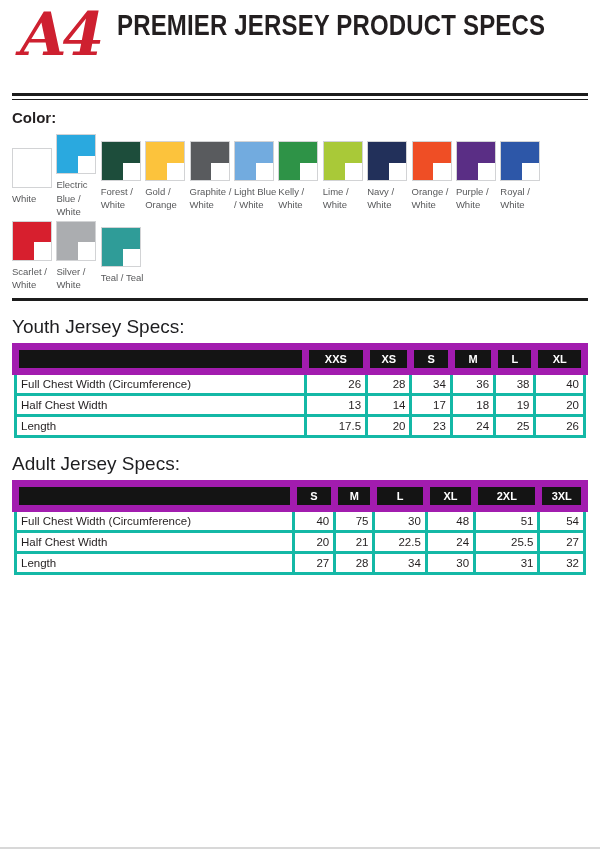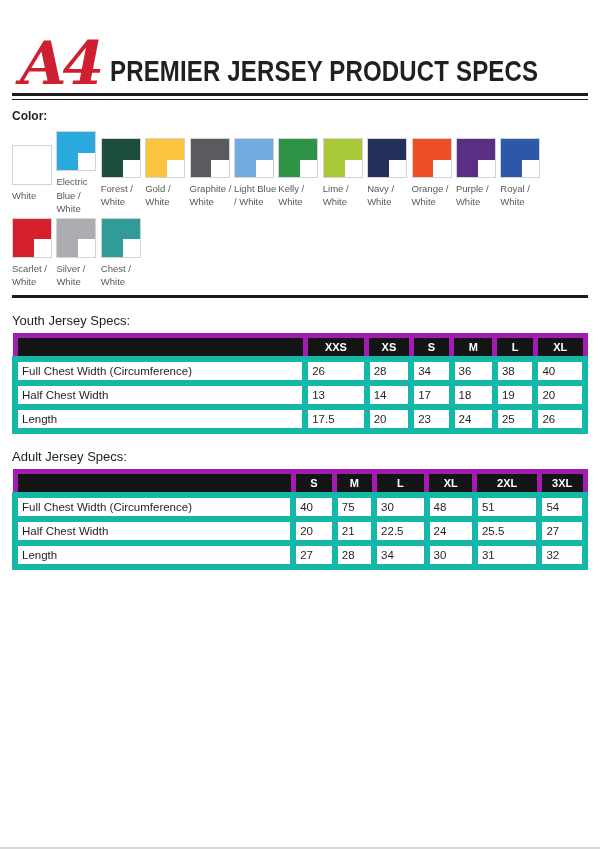--- a/index.html
+++ b/index.html
@@ -4,51 +4,51 @@
 <style>
   html,body{margin:0;padding:0;}
   body{
     width:600px;height:849px;background:#ffffff;
     font-family:"Liberation Sans",sans-serif;color:#231f20;
     position:relative;overflow:hidden;
   }
   .page{padding:10px 12px 0 12px;}
 
   
-  .header{display:flex;align-items:flex-end;gap:4px;height:78px;}
+  .header{display:flex;align-items:flex-start;gap:11px;height:78px;}
   .logo{
     font-family:"DejaVu Serif",serif;font-style:italic;font-weight:bold;
     font-size:60px;line-height:0.82;color:#ce2030;letter-spacing:-4px;
     padding:0 6px 0 8px;
   }
   .title{
     font-size:30px;font-weight:700;color:#231f20;line-height:1;
     transform:scaleX(0.80);transform-origin:left bottom;white-space:nowrap;
     padding-bottom:2px;letter-spacing:0.2px;
   }
   .double-rule{border-top:3.5px solid #1c1c1c;border-bottom:1.5px solid #1c1c1c;height:3px;margin-top:5px;}
 
   
-  .color-label{font-weight:bold;font-size:12px;margin-top:9px;}
+  .color-label{font-weight:bold;font-size:15px;margin-top:9px;}
   .swatch-row{display:flex;margin-top:8px;align-items:center;}
   .swatch-row.second{margin-top:2px;}
   .swatch-cell{width:44.4px;flex:0 0 44.4px;}
   .swatch{width:38px;height:38px;border:1px solid #d2d3d5;position:relative;}
   .notch{position:absolute;right:0;bottom:0;width:45%;height:45%;background:#ffffff;}
   .swatch-label{font-size:9.5px;line-height:13.5px;color:#58595b;margin-top:4px;width:47px;}
 
   .divider{border-top:3px solid #1c1c1c;margin-top:6px;}
 
   
-  .section-label{font-size:13px;margin-top:15px;color:#1e1e20;}
+  .section-label{font-size:19px;margin-top:15px;color:#1e1e20;}
   table.spec{width:100%;border-collapse:collapse;margin-top:5px;border:1.5px solid #111;border-bottom-width:2.5px;table-layout:fixed;}
-  table.spec th{background:#141414;color:#ffffff;font-size:11px;font-weight:bold;padding:3px 0;border:5px solid #a21caf;text-align:center;}
-  table.spec td{border:6px solid #14b8a6;font-size:11.5px;padding:2.5px 4px;height:13px;}
+  table.spec th{background:#141414;color:#ffffff;font-size:11px;font-weight:bold;padding:3px 0;border:7px solid #a21caf;text-align:center;}
+  table.spec td{border:3px solid #14b8a6;font-size:11.5px;padding:2.5px 4px;height:13px;}
   table.spec td.label{text-align:left;}
-  table.spec td.value{text-align:left;}
+  table.spec td.value{text-align:right;}
 
   .page-bottom-edge{position:absolute;left:0;right:0;bottom:0;height:2px;background:#d8d8d8;}
 </style>
 </head>
 <body>
 
 <div class="page">
 
   <div class="header">
     <div class="logo" style="color: rgb(206, 32, 48);">A4</div>
@@ -71,21 +71,21 @@
       <div class="swatch-cell">
         <div class="swatch" style="background: rgb(29, 77, 59);">
           <div class="notch"></div>
         </div>
         <div class="swatch-label">Forest / White</div>
       </div>
       <div class="swatch-cell">
         <div class="swatch" style="background: rgb(252, 195, 60);">
           <div class="notch"></div>
         </div>
-        <div class="swatch-label">Gold / White</div>
+        <div class="swatch-label">Gold / Orange</div>
       </div>
       <div class="swatch-cell">
         <div class="swatch" style="background: rgb(89, 91, 94);">
           <div class="notch"></div>
         </div>
         <div class="swatch-label">Graphite / White</div>
       </div>
       <div class="swatch-cell">
         <div class="swatch" style="background: rgb(114, 171, 223);">
           <div class="notch"></div>
@@ -139,21 +139,21 @@
       <div class="swatch-cell">
         <div class="swatch" style="background: rgb(171, 173, 176);">
           <div class="notch"></div>
         </div>
         <div class="swatch-label">Silver / White</div>
       </div>
       <div class="swatch-cell">
         <div class="swatch" style="background: rgb(47, 156, 152);">
           <div class="notch"></div>
         </div>
-        <div class="swatch-label">Chest / White</div>
+        <div class="swatch-label">Teal / Teal</div>
       </div>
     </div>
 
   <div class="divider"></div>
 
   <div class="section-label">Youth Jersey Specs:</div>
   <table class="spec">
     <colgroup>
       <col style="width:50.9%">
         <col style="width:10.8%">

